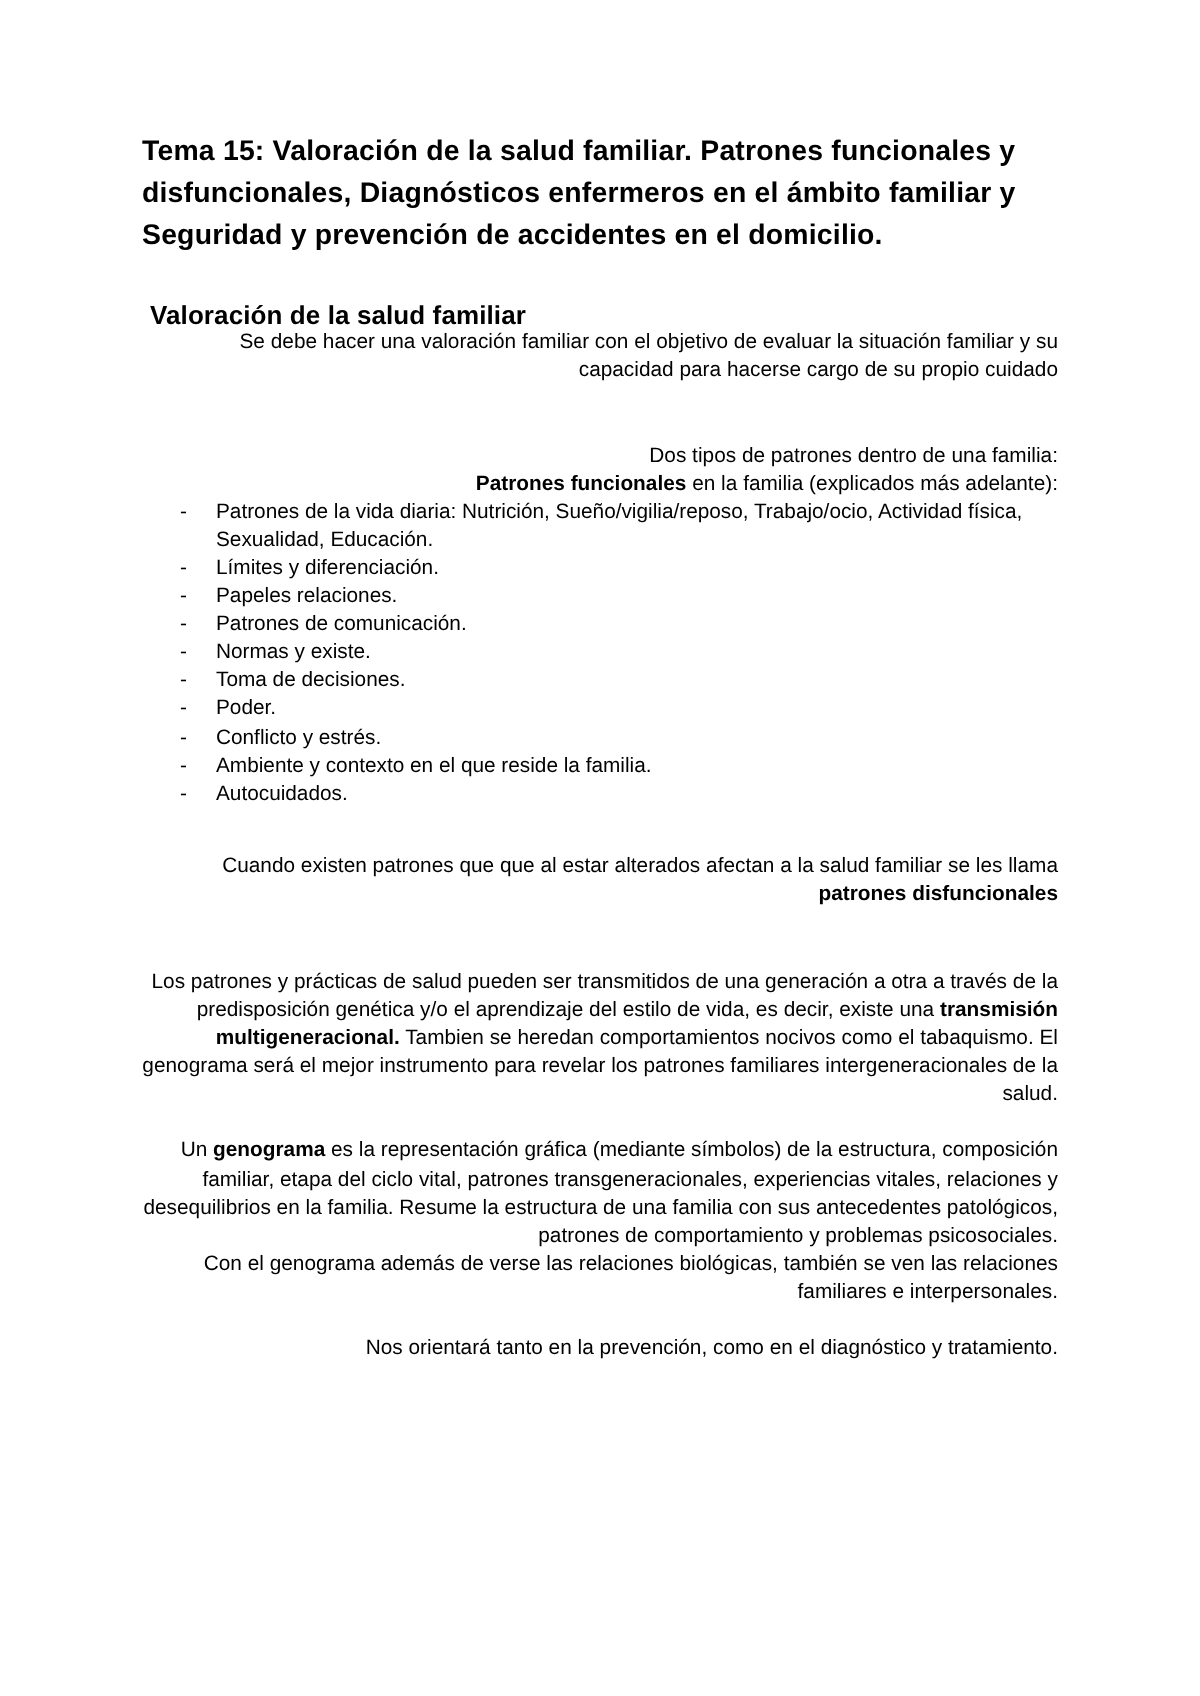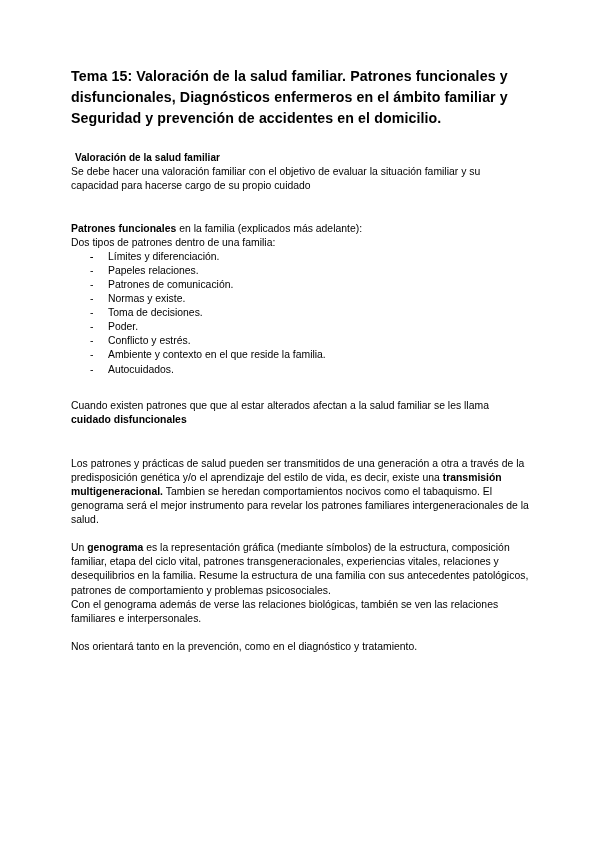--- a/index.html
+++ b/index.html
@@ -34,35 +34,35 @@
     font-size: 14.2px;
     font-weight: bold;
     line-height: 20.8px;
     letter-spacing: 0.1px;
     margin: 0 0 0 0;
     width: 455px;
   }
 
   
   .section-heading {
-    font-size: 10px;
+    font-size: 13px;
     font-weight: bold;
     line-height: 15px;
     margin: 0;
     padding-left: 4px;
     letter-spacing: 0.05px;
   }
 
   
   p.body {
     font-size: 10.4px;
     line-height: 14.1px;
     margin: 0;
     letter-spacing: 0.01px;
-    text-align: left;
+    text-align: right;
   }
   .bold { font-weight: bold; }
 
   
   .sp-14 { height: 14px; }
   .sp-22 { height: 22px; }
   .sp-30 { height: 30px; }
 
   
   ul.dash-list {
@@ -97,43 +97,43 @@
 
     <h2 class="section-heading">Valoración de la salud familiar</h2>
 
     <p class="body">Se debe hacer una valoración familiar con el objetivo de evaluar la situación familiar y su capacidad para hacerse cargo de su propio cuidado</p>
 
     <div class="sp-14"></div>
 
 
     <div class="sp-14"></div>
 
+    <p class="body">Dos tipos de patrones dentro de una familia:</p>
+
     <p class="body">
       <span class="bold">Patrones funcionales</span><span> en la familia (explicados más adelante):</span>
     </p>
 
-    <p class="body">Dos tipos de patrones dentro de una familia:</p>
-
     <ul class="dash-list" id="patrones-list">
-        <li><span class="dash">-</span></li>
+        <li><span class="dash">-</span><span>Patrones de la vida diaria: Nutrición, Sueño/vigilia/reposo, Trabajo/ocio, Actividad física, Sexualidad, Educación.</span></li>
         <li><span class="dash">-</span><span>Límites y diferenciación.</span></li>
         <li><span class="dash">-</span><span>Papeles relaciones.</span></li>
         <li><span class="dash">-</span><span>Patrones de comunicación.</span></li>
         <li><span class="dash">-</span><span>Normas y existe.</span></li>
         <li><span class="dash">-</span><span>Toma de decisiones.</span></li>
         <li><span class="dash">-</span><span>Poder.</span></li>
         <li><span class="dash">-</span><span>Conflicto y estrés.</span></li>
         <li><span class="dash">-</span><span>Ambiente y contexto en el que reside la familia.</span></li>
         <li><span class="dash">-</span><span>Autocuidados.</span></li>
       </ul>
 
     <div class="sp-22"></div>
 
     <p class="body">
-      <span>Cuando existen patrones que que al estar alterados afectan a la salud familiar se les llama </span><span class="bold">cuidado disfuncionales</span>
+      <span>Cuando existen patrones que que al estar alterados afectan a la salud familiar se les llama </span><span class="bold">patrones disfuncionales</span>
     </p>
 
     <div class="sp-30"></div>
 
 
     <p class="body">
       <span>Los patrones y prácticas de salud pueden ser transmitidos de una generación a otra a través de la predisposición genética y/o el aprendizaje del estilo de vida, es decir, existe una </span><span class="bold">transmisión multigeneracional.</span><span> Tambien se heredan comportamientos nocivos como el tabaquismo. El genograma será el mejor instrumento para revelar los patrones familiares intergeneracionales de la salud.</span>
     </p>
 
     <div class="sp-14"></div>

